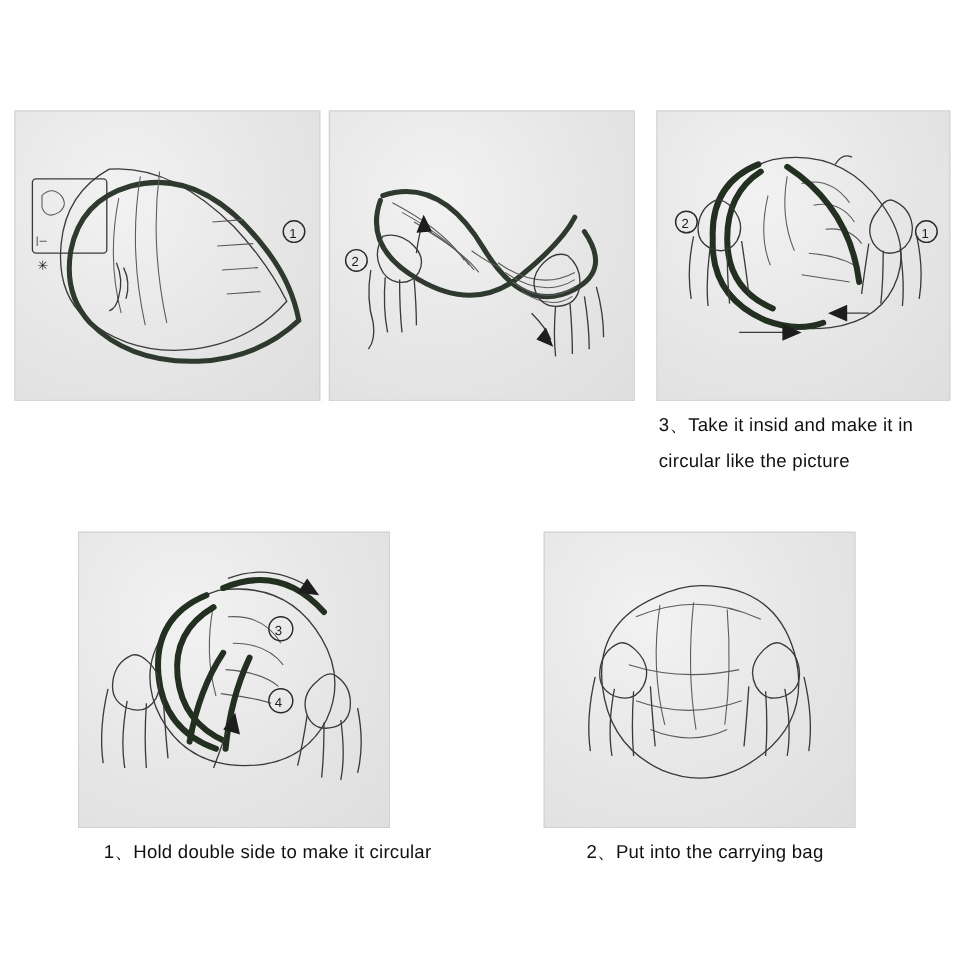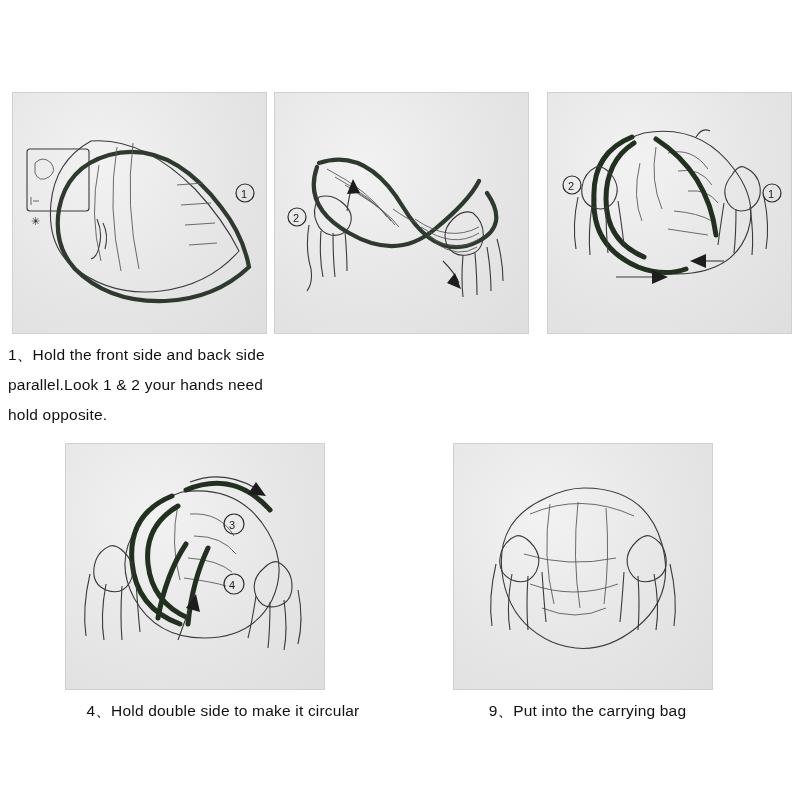--- a/index.html
+++ b/index.html
@@ -276,17 +276,17 @@
       <path class="ln" d="M88 128 q2 30 4 50"></path>
 
       <path class="ln" d="M196 92 q14 6 16 22 q2 16 -12 22 q-16 6 -24 -8 q-8 -16 6 -30 q8 -8 14 -6z"></path>
       <path class="ln" d="M216 120 q8 34 4 62"></path>
       <path class="ln" d="M200 130 q6 32 2 56"></path>
       <path class="ln" d="M184 132 q2 30 0 54"></path>
       <path class="ln" d="M170 128 q-2 30 -4 50"></path>
     </svg>
   </div>
 
-  <div class="caption" id="caption-1">1、Hold the front side and back side parallel.Look 1 &amp; 2 your hands need hold opposite.</div>
-  <div class="caption" id="caption-4">4、Hold double side to make it circular</div>
-  <div class="caption" id="caption-5">9、Put into the carrying bag</div>
+  <div class="caption" id="caption-3">3、Take it insid and make it in circular like the picture</div>
+  <div class="caption" id="caption-4">1、Hold double side to make it circular</div>
+  <div class="caption" id="caption-5">2、Put into the carrying bag</div>
 
 </div>
 
 </body></html>

